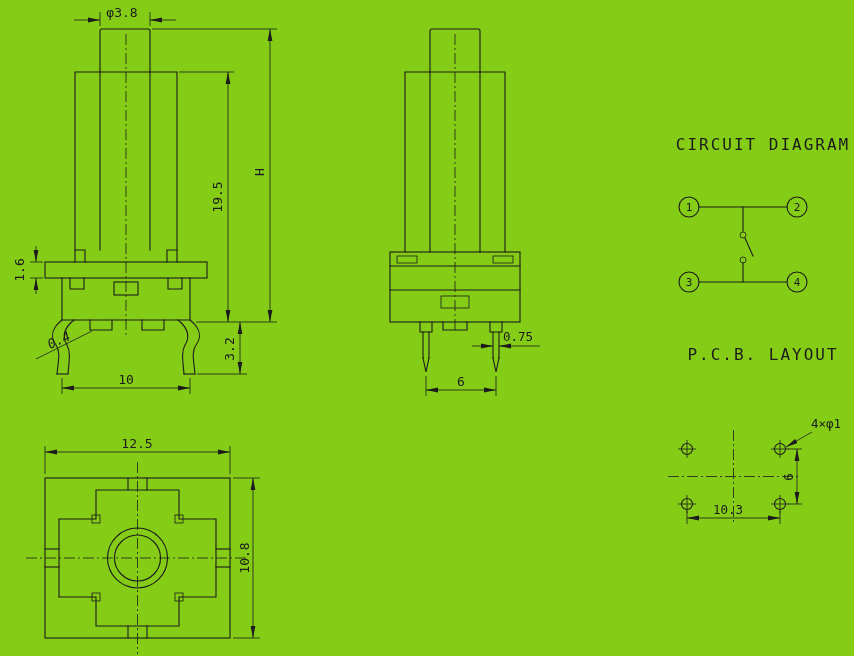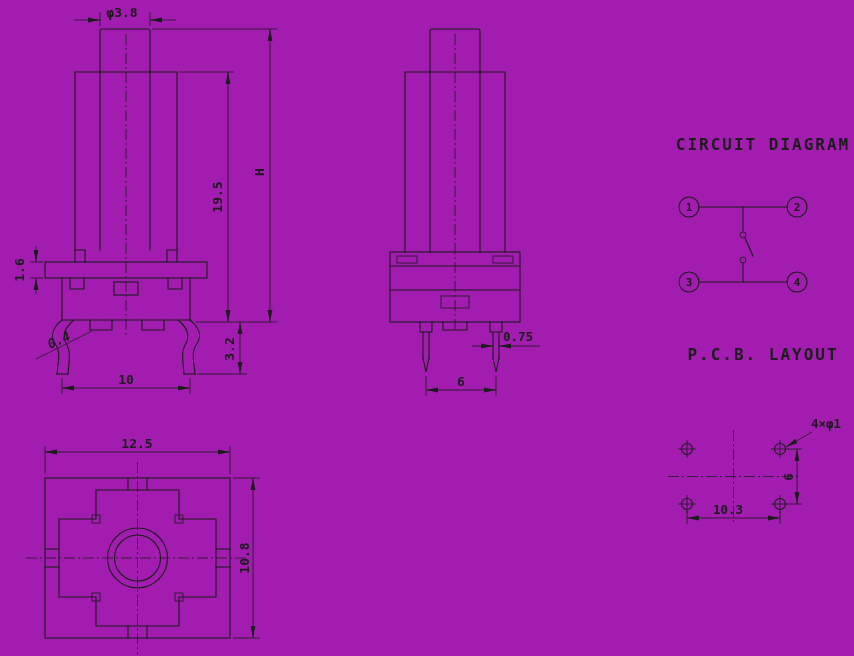--- a/index.html
+++ b/index.html
@@ -1,16 +1,16 @@
 <!DOCTYPE html>
 <html><head>
 <meta charset="utf-8">
 <style>
   html,body{margin:0;padding:0;background:#ffffff;}
-  #canvas{position:relative;width:854px;height:656px;background:#a21caf;overflow:hidden;font-weight:bold;}
+  #canvas{position:relative;width:854px;height:656px;background:#84cc16;overflow:hidden;}
   svg text{font-family:"DejaVu Sans Mono","Liberation Mono",monospace;fill:#1c1c1c;}
   .ln{stroke:#1c1c1c;stroke-width:1.1;fill:none;stroke-linecap:square;}
   .thin{stroke:#1c1c1c;stroke-width:0.8;fill:none;}
   .cl{stroke:#1c1c1c;stroke-width:0.8;fill:none;stroke-dasharray:11 3 2 3;}
   .dim{stroke:#1c1c1c;stroke-width:0.8;fill:none;}
   .t13{font-size:13px;}
   .t12{font-size:12.5px;}
   .t16{font-size:16px;letter-spacing:2px;}
   .t11{font-size:11px;}
   .it{font-style:italic;}

